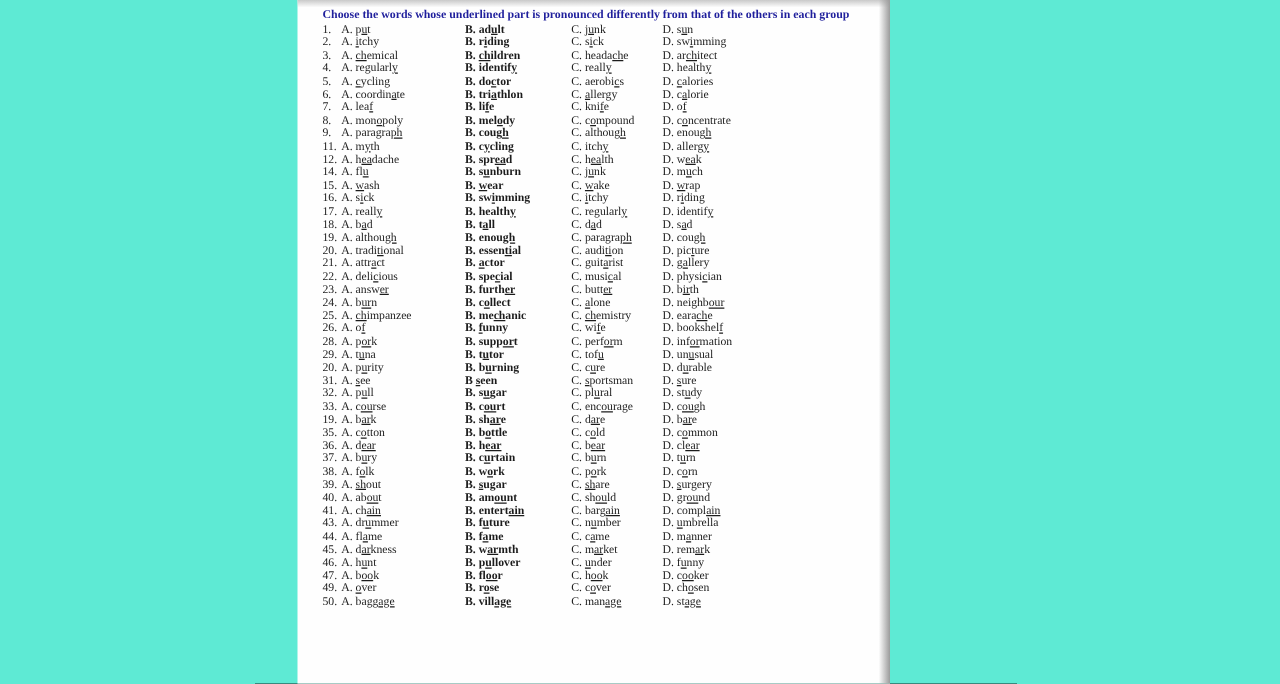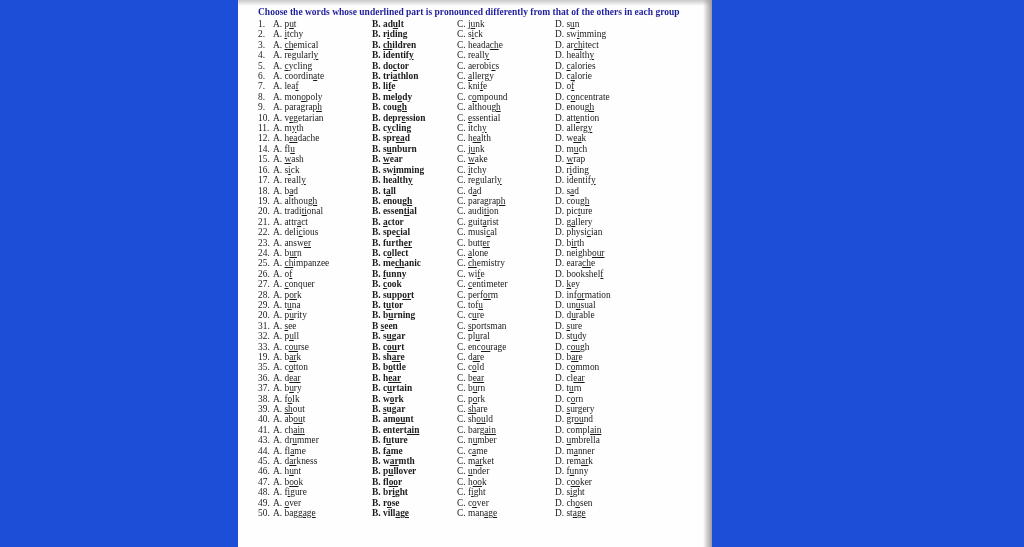--- a/index.html
+++ b/index.html
@@ -8,21 +8,21 @@
     background: #000;
     width: 1024px;
     height: 547px;
     overflow: hidden;
     font-family: "Liberation Serif", "DejaVu Serif", serif;
   }
   .viewer {
     position: relative;
     width: 1024px;
     height: 547px;
-    background: #1d4ed8;
+    background: #5eead4;
   }
   .page {
     position: absolute;
     left: 238px;
     top: 0;
     width: 474px;
     height: 547px;
     background: #fefefe;
     color: #1c1c1c;
   }
@@ -58,21 +58,21 @@
     display: flex;
     align-items: baseline;
     height: 10.42px;
     line-height: 10.42px;
     font-size: 9.4px;
     white-space: nowrap;
   }
   .qnum  { flex: none; width: 15px; }
   .opt-a { flex: none; width: 99px; }
   .opt-b { flex: none; width: 85px; font-weight: bold; }
-  .opt-c { flex: none; width: 98px; }
+  .opt-c { flex: none; width: 73px; }
   .opt-d { flex: 1; min-width: 0; }
   .q-row u {
     text-decoration: underline;
     text-underline-offset: 1px;
     text-decoration-thickness: 0.9px;
   }
 </style>
 </head>
 <body>
 
@@ -137,27 +137,20 @@
           <span class="opt-d">D. c<u>o</u>ncentrate</span>
         </div>
         <div class="q-row">
           <span class="qnum">9.</span>
           <span class="opt-a">A. paragra<u>ph</u></span>
           <span class="opt-b">B. cou<u>gh</u></span>
           <span class="opt-c">C. althou<u>gh</u></span>
           <span class="opt-d">D. enou<u>gh</u></span>
         </div>
         <div class="q-row">
-          <span class="qnum">10.</span>
-          <span class="opt-a">A. v<u>e</u>getarian</span>
-          <span class="opt-b">B. depr<u>e</u>ssion</span>
-          <span class="opt-c">C. <u>e</u>ssential</span>
-          <span class="opt-d">D. att<u>e</u>ntion</span>
-        </div>
-        <div class="q-row">
           <span class="qnum">11.</span>
           <span class="opt-a">A. m<u>y</u>th</span>
           <span class="opt-b">B. c<u>y</u>cling</span>
           <span class="opt-c">C. itch<u>y</u></span>
           <span class="opt-d">D. allerg<u>y</u></span>
         </div>
         <div class="q-row">
           <span class="qnum">12.</span>
           <span class="opt-a">A. h<u>ea</u>dache</span>
           <span class="opt-b">B. spr<u>ea</u>d</span>
@@ -249,27 +242,20 @@
           <span class="opt-d">D. eara<u>ch</u>e</span>
         </div>
         <div class="q-row">
           <span class="qnum">26.</span>
           <span class="opt-a">A. o<u>f</u></span>
           <span class="opt-b">B. <u>f</u>unny</span>
           <span class="opt-c">C. wi<u>f</u>e</span>
           <span class="opt-d">D. bookshel<u>f</u></span>
         </div>
         <div class="q-row">
-          <span class="qnum">27.</span>
-          <span class="opt-a">A. <u>c</u>onquer</span>
-          <span class="opt-b">B. <u>c</u>ook</span>
-          <span class="opt-c">C. <u>c</u>entimeter</span>
-          <span class="opt-d">D. <u>k</u>ey</span>
-        </div>
-        <div class="q-row">
           <span class="qnum">28.</span>
           <span class="opt-a">A. p<u>or</u>k</span>
           <span class="opt-b">B. supp<u>or</u>t</span>
           <span class="opt-c">C. perf<u>or</u>m</span>
           <span class="opt-d">D. inf<u>or</u>mation</span>
         </div>
         <div class="q-row">
           <span class="qnum">29.</span>
           <span class="opt-a">A. t<u>u</u>na</span>
           <span class="opt-b">B. t<u>u</u>tor</span>
@@ -389,27 +375,20 @@
           <span class="opt-d">D. f<u>u</u>nny</span>
         </div>
         <div class="q-row">
           <span class="qnum">47.</span>
           <span class="opt-a">A. b<u>oo</u>k</span>
           <span class="opt-b">B. fl<u>oo</u>r</span>
           <span class="opt-c">C. h<u>oo</u>k</span>
           <span class="opt-d">D. c<u>oo</u>ker</span>
         </div>
         <div class="q-row">
-          <span class="qnum">48.</span>
-          <span class="opt-a">A. f<u>i</u>gure</span>
-          <span class="opt-b">B. br<u>i</u>ght</span>
-          <span class="opt-c">C. f<u>i</u>ght</span>
-          <span class="opt-d">D. s<u>i</u>ght</span>
-        </div>
-        <div class="q-row">
           <span class="qnum">49.</span>
           <span class="opt-a">A. <u>o</u>ver</span>
           <span class="opt-b">B. r<u>o</u>se</span>
           <span class="opt-c">C. c<u>o</u>ver</span>
           <span class="opt-d">D. ch<u>o</u>sen</span>
         </div>
         <div class="q-row">
           <span class="qnum">50.</span>
           <span class="opt-a">A. bagg<u>age</u></span>
           <span class="opt-b">B. vill<u>age</u></span>

